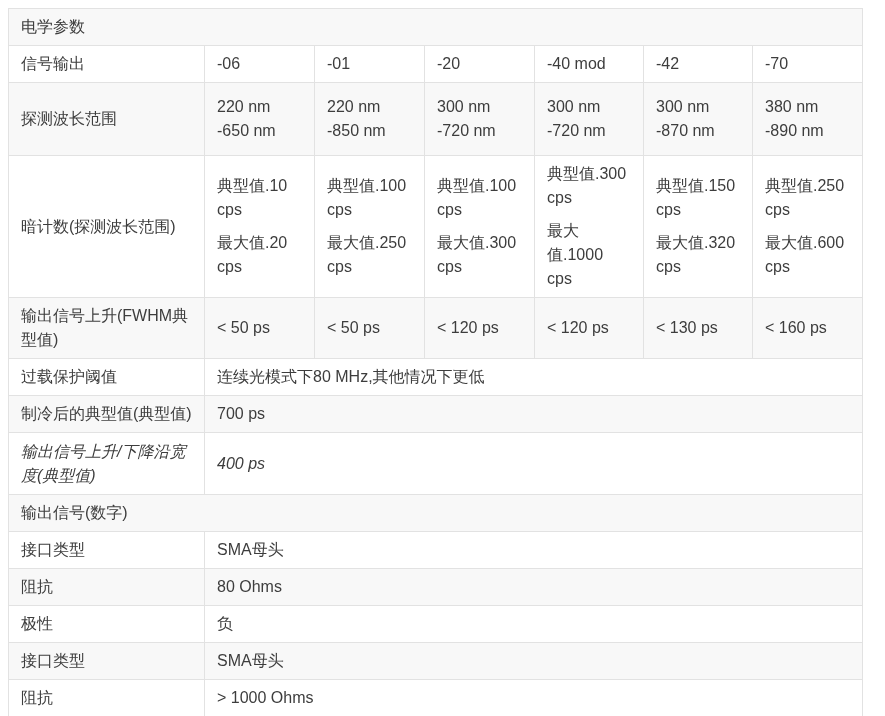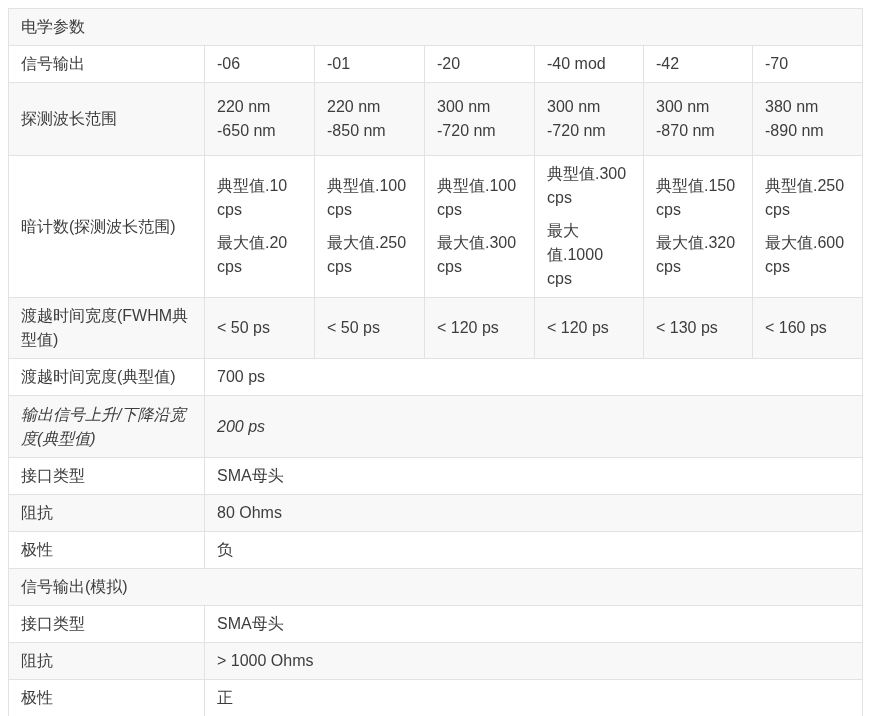--- a/index.html
+++ b/index.html
@@ -100,57 +100,61 @@
         <div class="dc-line">典型值.150 cps</div>
         <div class="dc-line">最大值.320 cps</div>
       </td>
       <td>
         <div class="dc-line">典型值.250 cps</div>
         <div class="dc-line">最大值.600 cps</div>
       </td>
     </tr>
 
     <tr class="h58">
-      <td>渡越时间宽度(FWHM典型值)</td>
+      <td>输出信号上升(FWHM典型值)</td>
       <td>&lt; 50 ps</td>
       <td>&lt; 50 ps</td>
       <td>&lt; 120 ps</td>
       <td>&lt; 120 ps</td>
       <td>&lt; 130 ps</td>
       <td>&lt; 160 ps</td>
     </tr>
 
+    <tr class="h35">
+      <td>过载保护阈值</td>
+      <td colspan="6">连续光模式下80 MHz,其他情况下更低</td>
+    </tr>
 
     <tr class="h35">
-      <td>渡越时间宽度(典型值)</td>
+      <td>制冷后的典型值(典型值)</td>
       <td colspan="6">700 ps</td>
     </tr>
 
     <tr class="h62">
       <td>输出信号上升/下降沿宽度(典型值)</td>
-      <td colspan="6">200 ps</td>
+      <td colspan="6">400 ps</td>
     </tr>
 
+    <tr class="h35">
+      <td colspan="7">输出信号(数字)</td>
+    </tr>
 
     <tr class="h35">
       <td>接口类型</td>
       <td colspan="6">SMA母头</td>
     </tr>
     <tr class="h35">
       <td>阻抗</td>
       <td colspan="6">80 Ohms</td>
     </tr>
     <tr class="h35">
       <td>极性</td>
       <td colspan="6">负</td>
     </tr>
 
-    <tr class="h35">
-      <td colspan="7">信号输出(模拟)</td>
-    </tr>
 
     <tr class="h35">
       <td>接口类型</td>
       <td colspan="6">SMA母头</td>
     </tr>
     <tr class="h35">
       <td>阻抗</td>
       <td colspan="6">&gt; 1000 Ohms</td>
     </tr>
     <tr class="h35">

